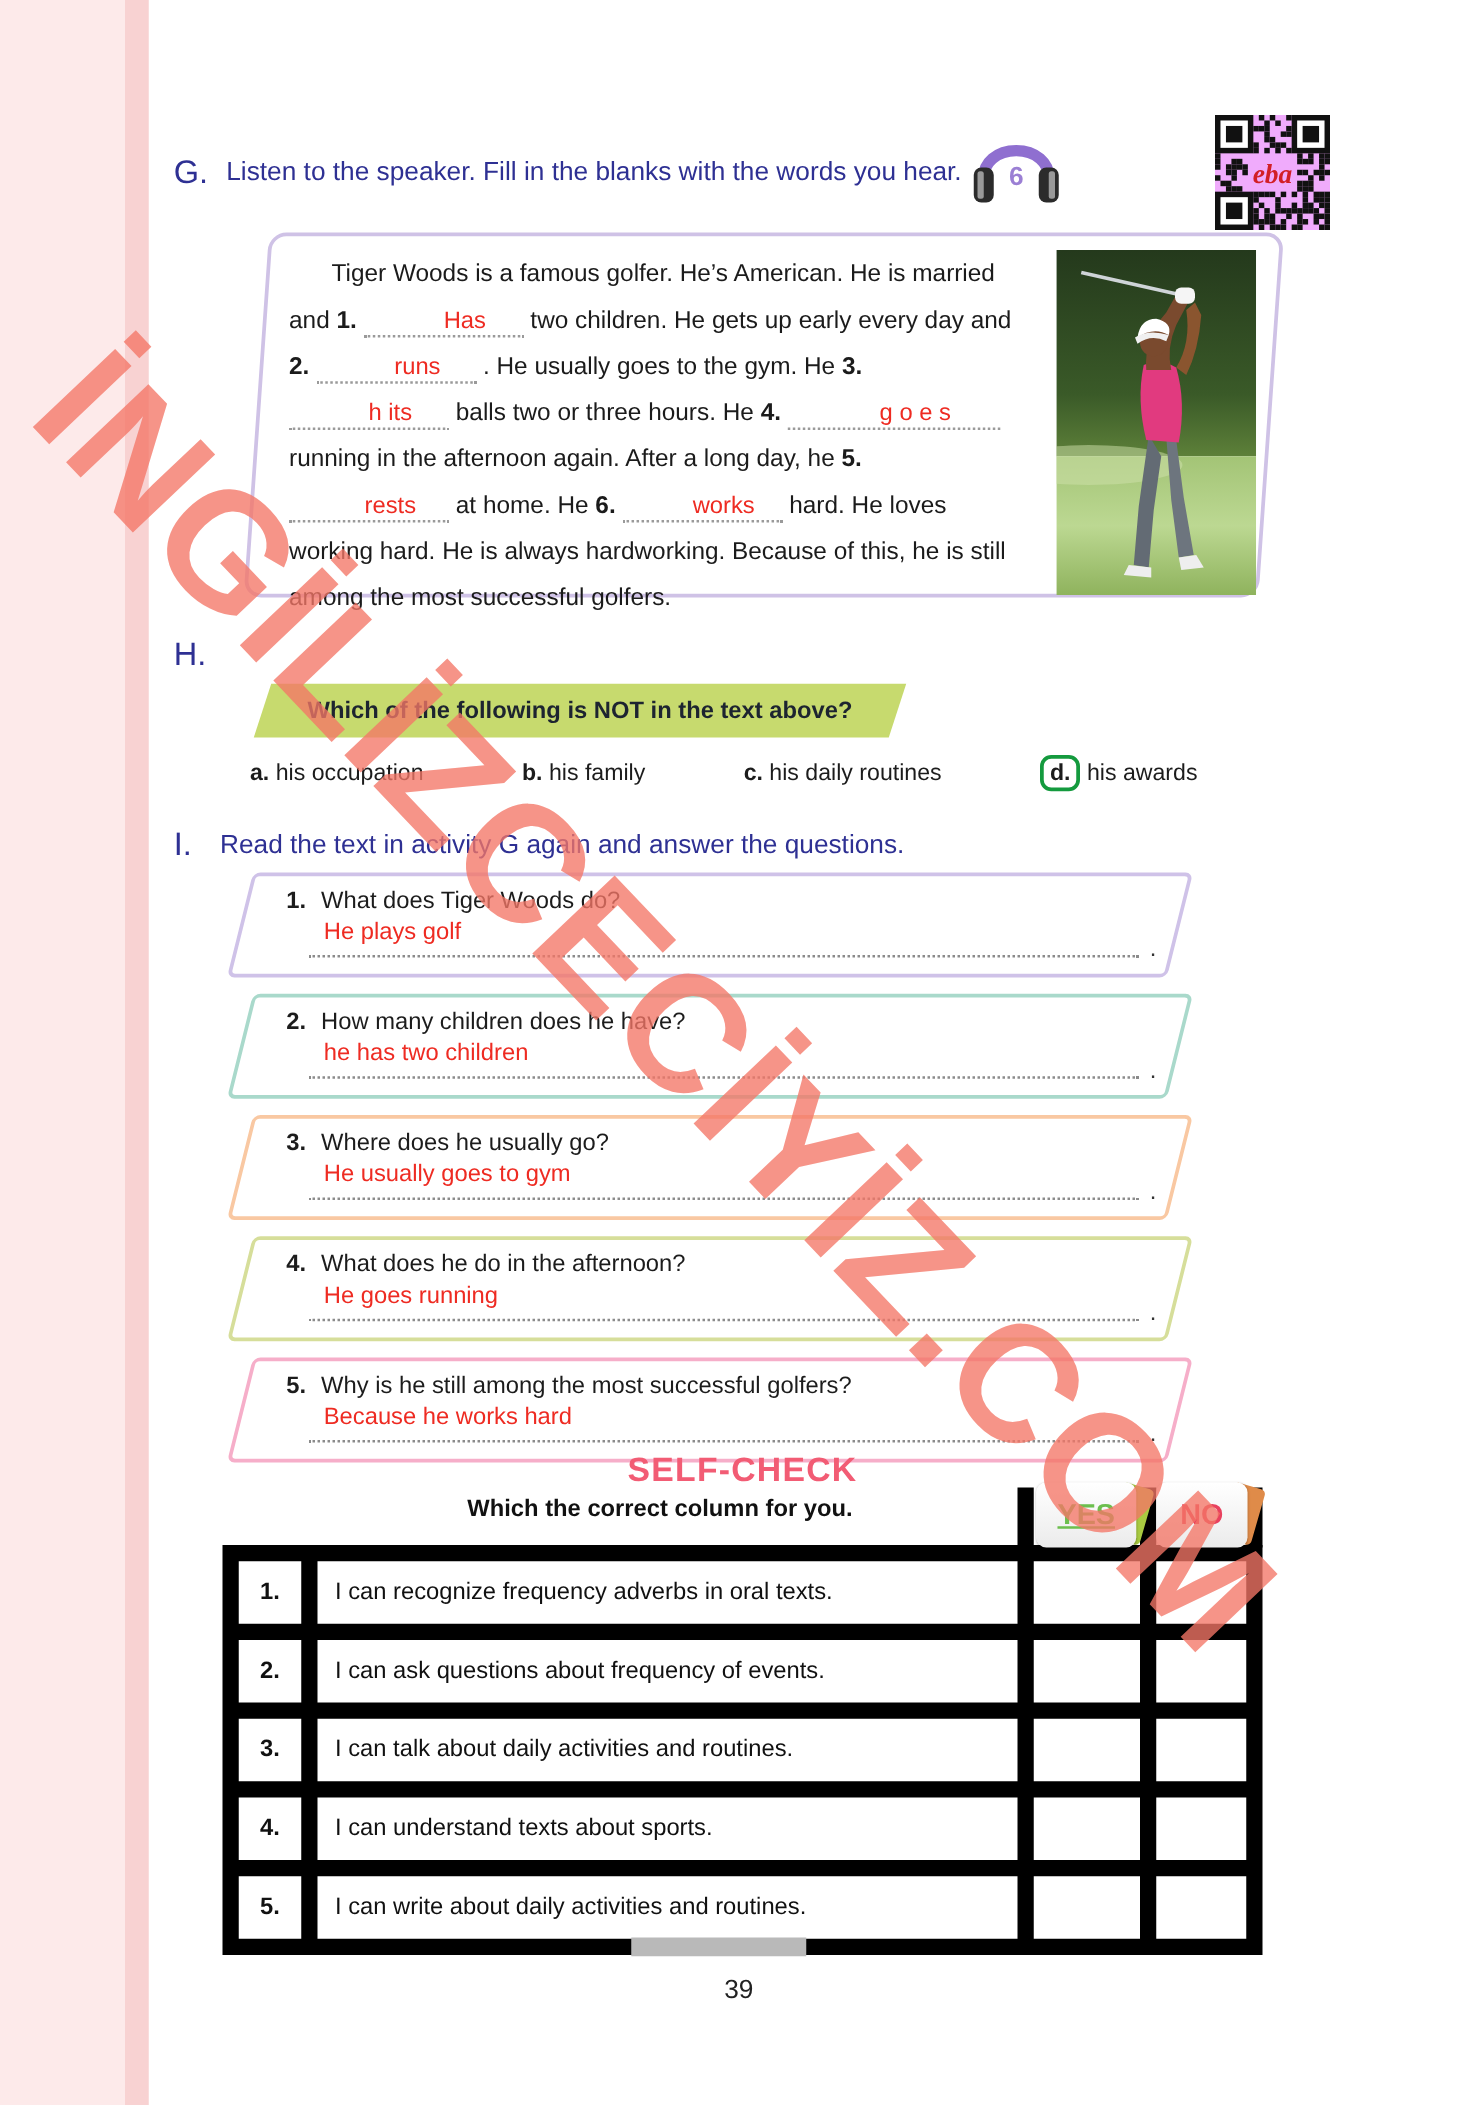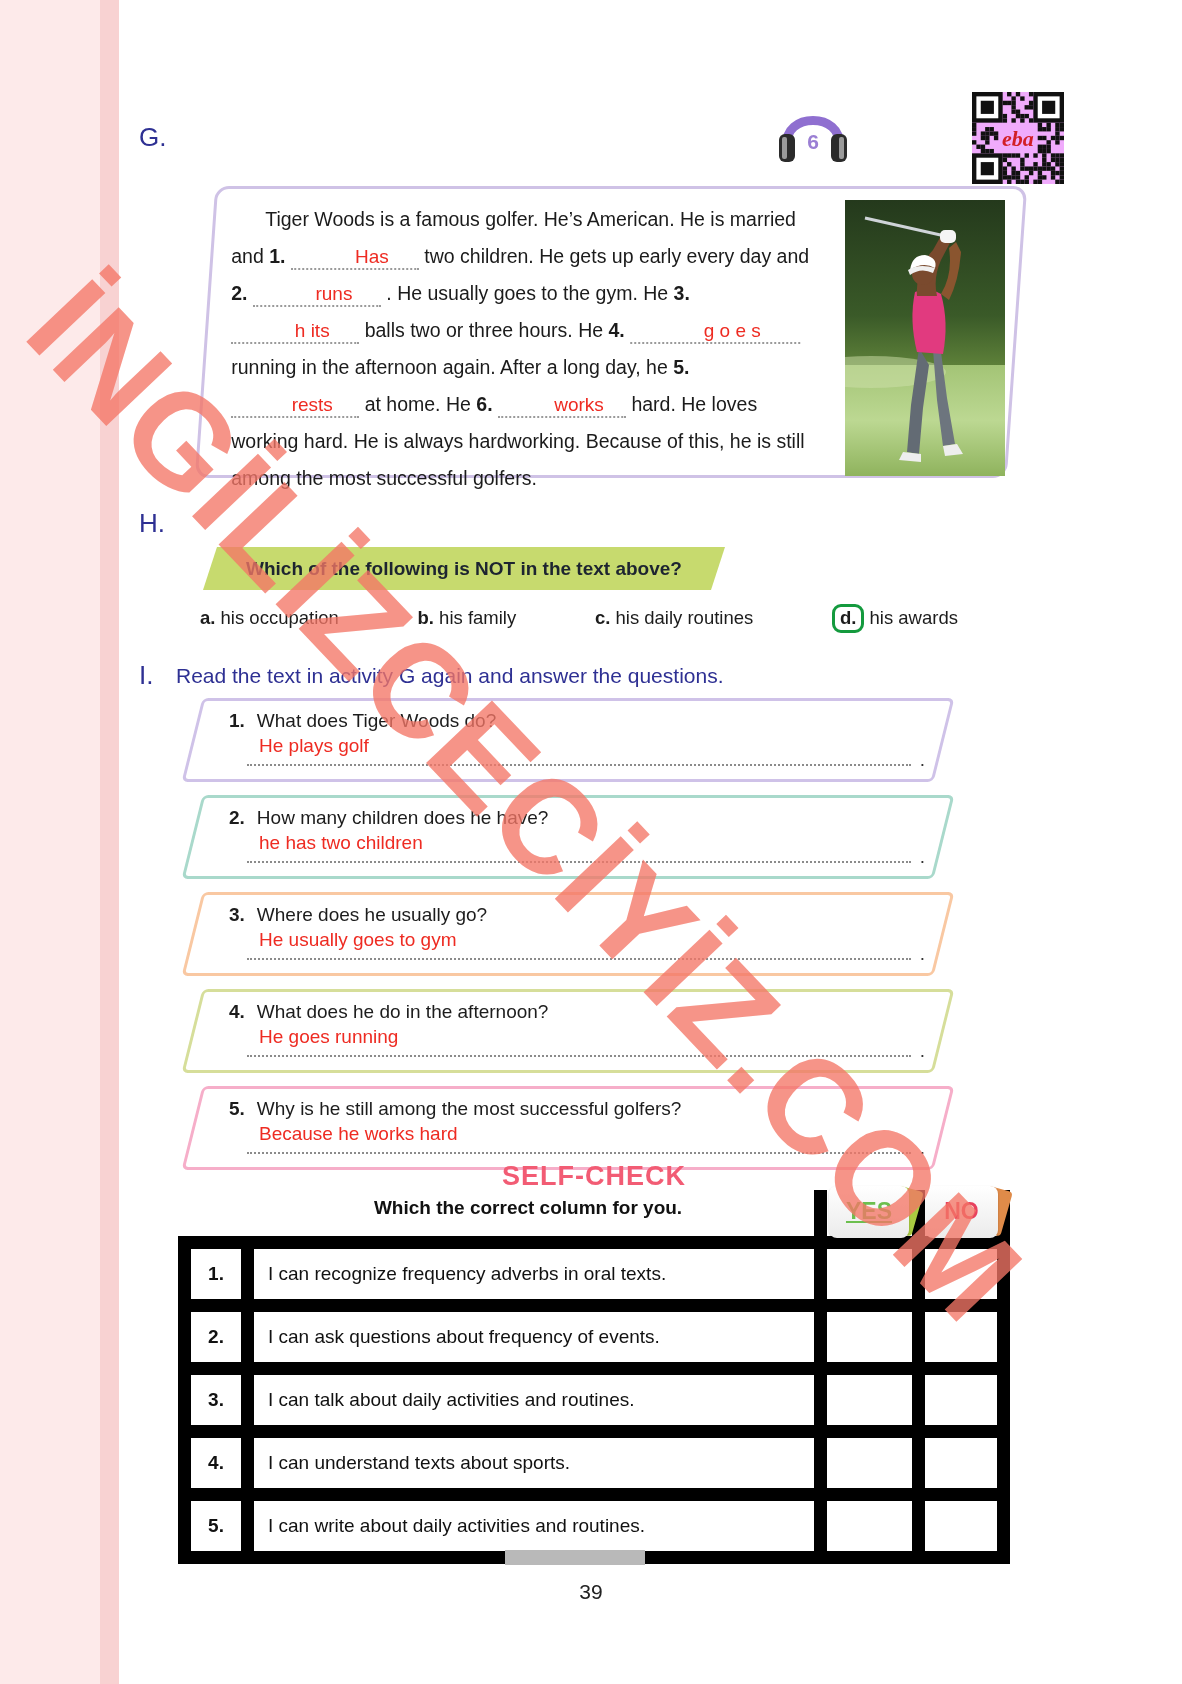--- a/index.html
+++ b/index.html
@@ -97,20 +97,21 @@
 <body>
 
 <div class="page">
 
   <div class="strip1"></div>
   <div class="strip2"></div>
 
   <div class="watermark">İNGİLİZCECİYİZ.COM</div>
 
   <div class="act-letter g-letter">G.</div>
+  <div class="act-instr g-instr">Listen to the speaker. Fill in the blanks with the words you hear.</div>
 
   <div class="headphones">
     <svg viewBox="0 0 76 66" width="76" height="66">
       <path d="M12 46 C8 12 68 12 64 46" fill="none" stroke="#8f6fd0" stroke-width="9" stroke-linecap="round"></path>
       <rect x="4" y="34" width="16" height="28" rx="6" fill="#2b2b2b"></rect>
       <rect x="7" y="37" width="5" height="22" rx="2" fill="#9a9a9a"></rect>
       <rect x="56" y="34" width="16" height="28" rx="6" fill="#2b2b2b"></rect>
       <rect x="64" y="37" width="5" height="22" rx="2" fill="#9a9a9a"></rect>
     </svg>
     <span class="track-num">6</span>

